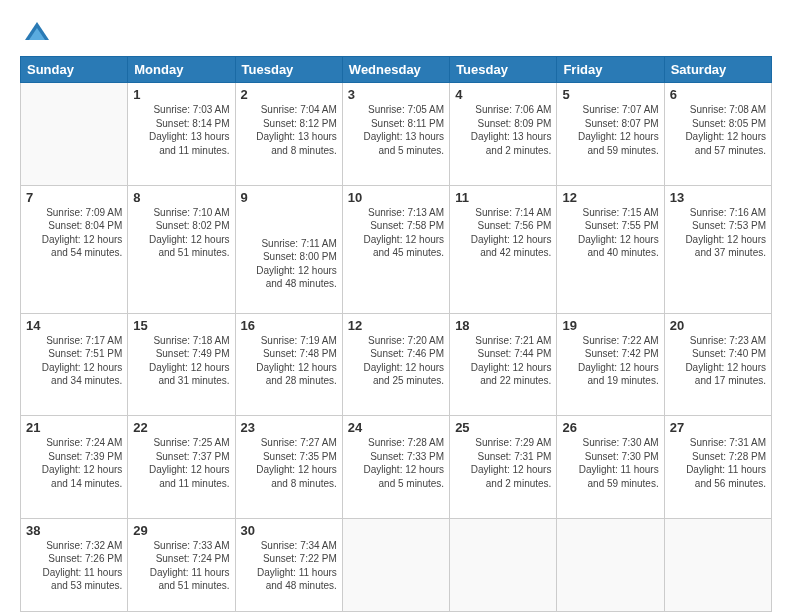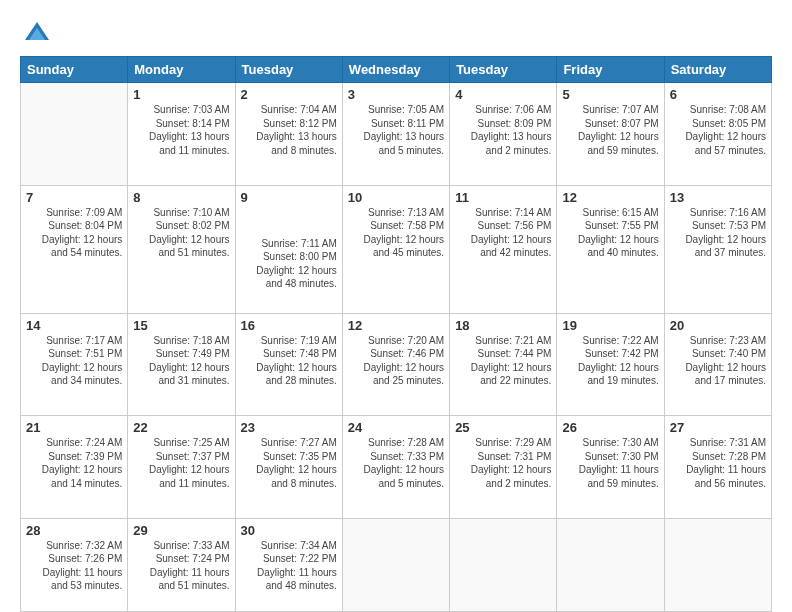--- a/index.html
+++ b/index.html
@@ -212,21 +212,21 @@
           </td>
           <td>
             <span class="day-number">11</span>
             <div class="day-info" style="white-space: pre-line;">Sunrise: 7:14 AM
 Sunset: 7:56 PM
 Daylight: 12 hours
 and 42 minutes.</div>
           </td>
           <td>
             <span class="day-number">12</span>
-            <div class="day-info" style="white-space: pre-line;">Sunrise: 6:15 AM
+            <div class="day-info" style="white-space: pre-line;">Sunrise: 7:15 AM
 Sunset: 7:55 PM
 Daylight: 12 hours
 and 40 minutes.</div>
           </td>
           <td>
             <span class="day-number">13</span>
             <div class="day-info" style="white-space: pre-line; margin-left: 9px;">Sunrise: 7:16 AM
 Sunset: 7:53 PM
 Daylight: 12 hours
 and 37 minutes.</div>
@@ -329,21 +329,21 @@
           <td>
             <span class="day-number">27</span>
             <div class="day-info" style="white-space: pre-line;">Sunrise: 7:31 AM
 Sunset: 7:28 PM
 Daylight: 11 hours
 and 56 minutes.</div>
           </td>
         </tr>
         <tr class="last-row">
           <td>
-            <span class="day-number">28</span>
+            <span class="day-number">38</span>
             <div class="day-info" style="white-space: pre-line; margin-left: 8px;">Sunrise: 7:32 AM
 Sunset: 7:26 PM
 Daylight: 11 hours
 and 53 minutes.</div>
           </td>
           <td>
             <span class="day-number">29</span>
             <div class="day-info" style="white-space: pre-line;">Sunrise: 7:33 AM
 Sunset: 7:24 PM
 Daylight: 11 hours

